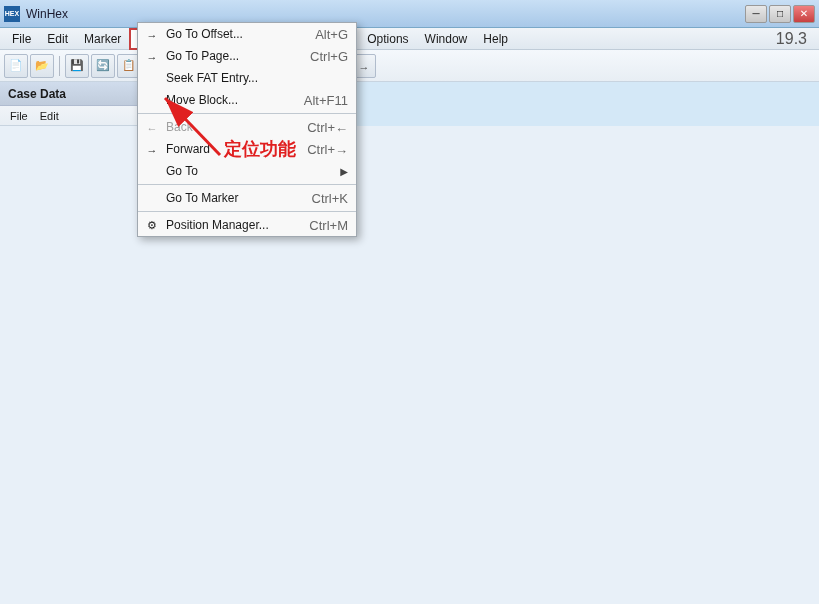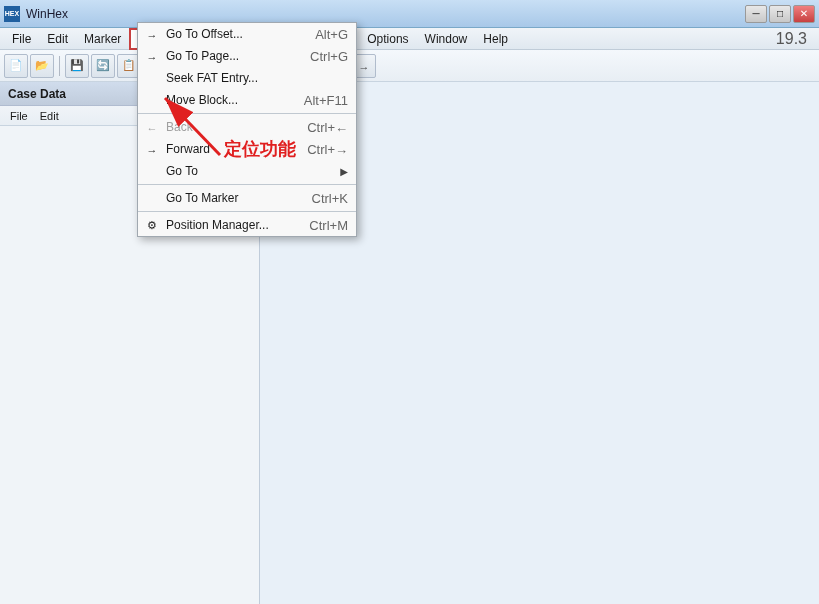--- a/index.html
+++ b/index.html
@@ -120,20 +120,21 @@
       width: 1px;
       height: 20px;
       background: #b0b8c4;
       margin: 0 3px;
     }
 
     
     .main-area {
       display: flex;
       height: calc(604px - 28px - 22px - 32px);
+      flex-direction: column;
     }
 
     
     .left-panel {
       width: 260px;
       background: #f0f4f8;
       border-right: 1px solid #c0ccda;
       display: flex;
       flex-direction: column;
     }

